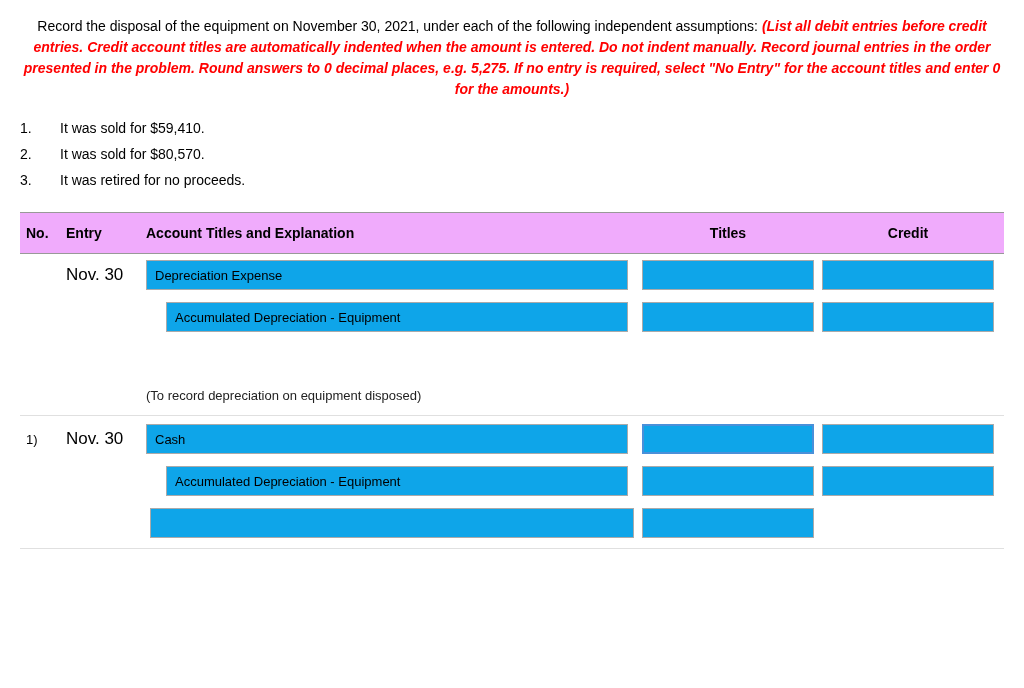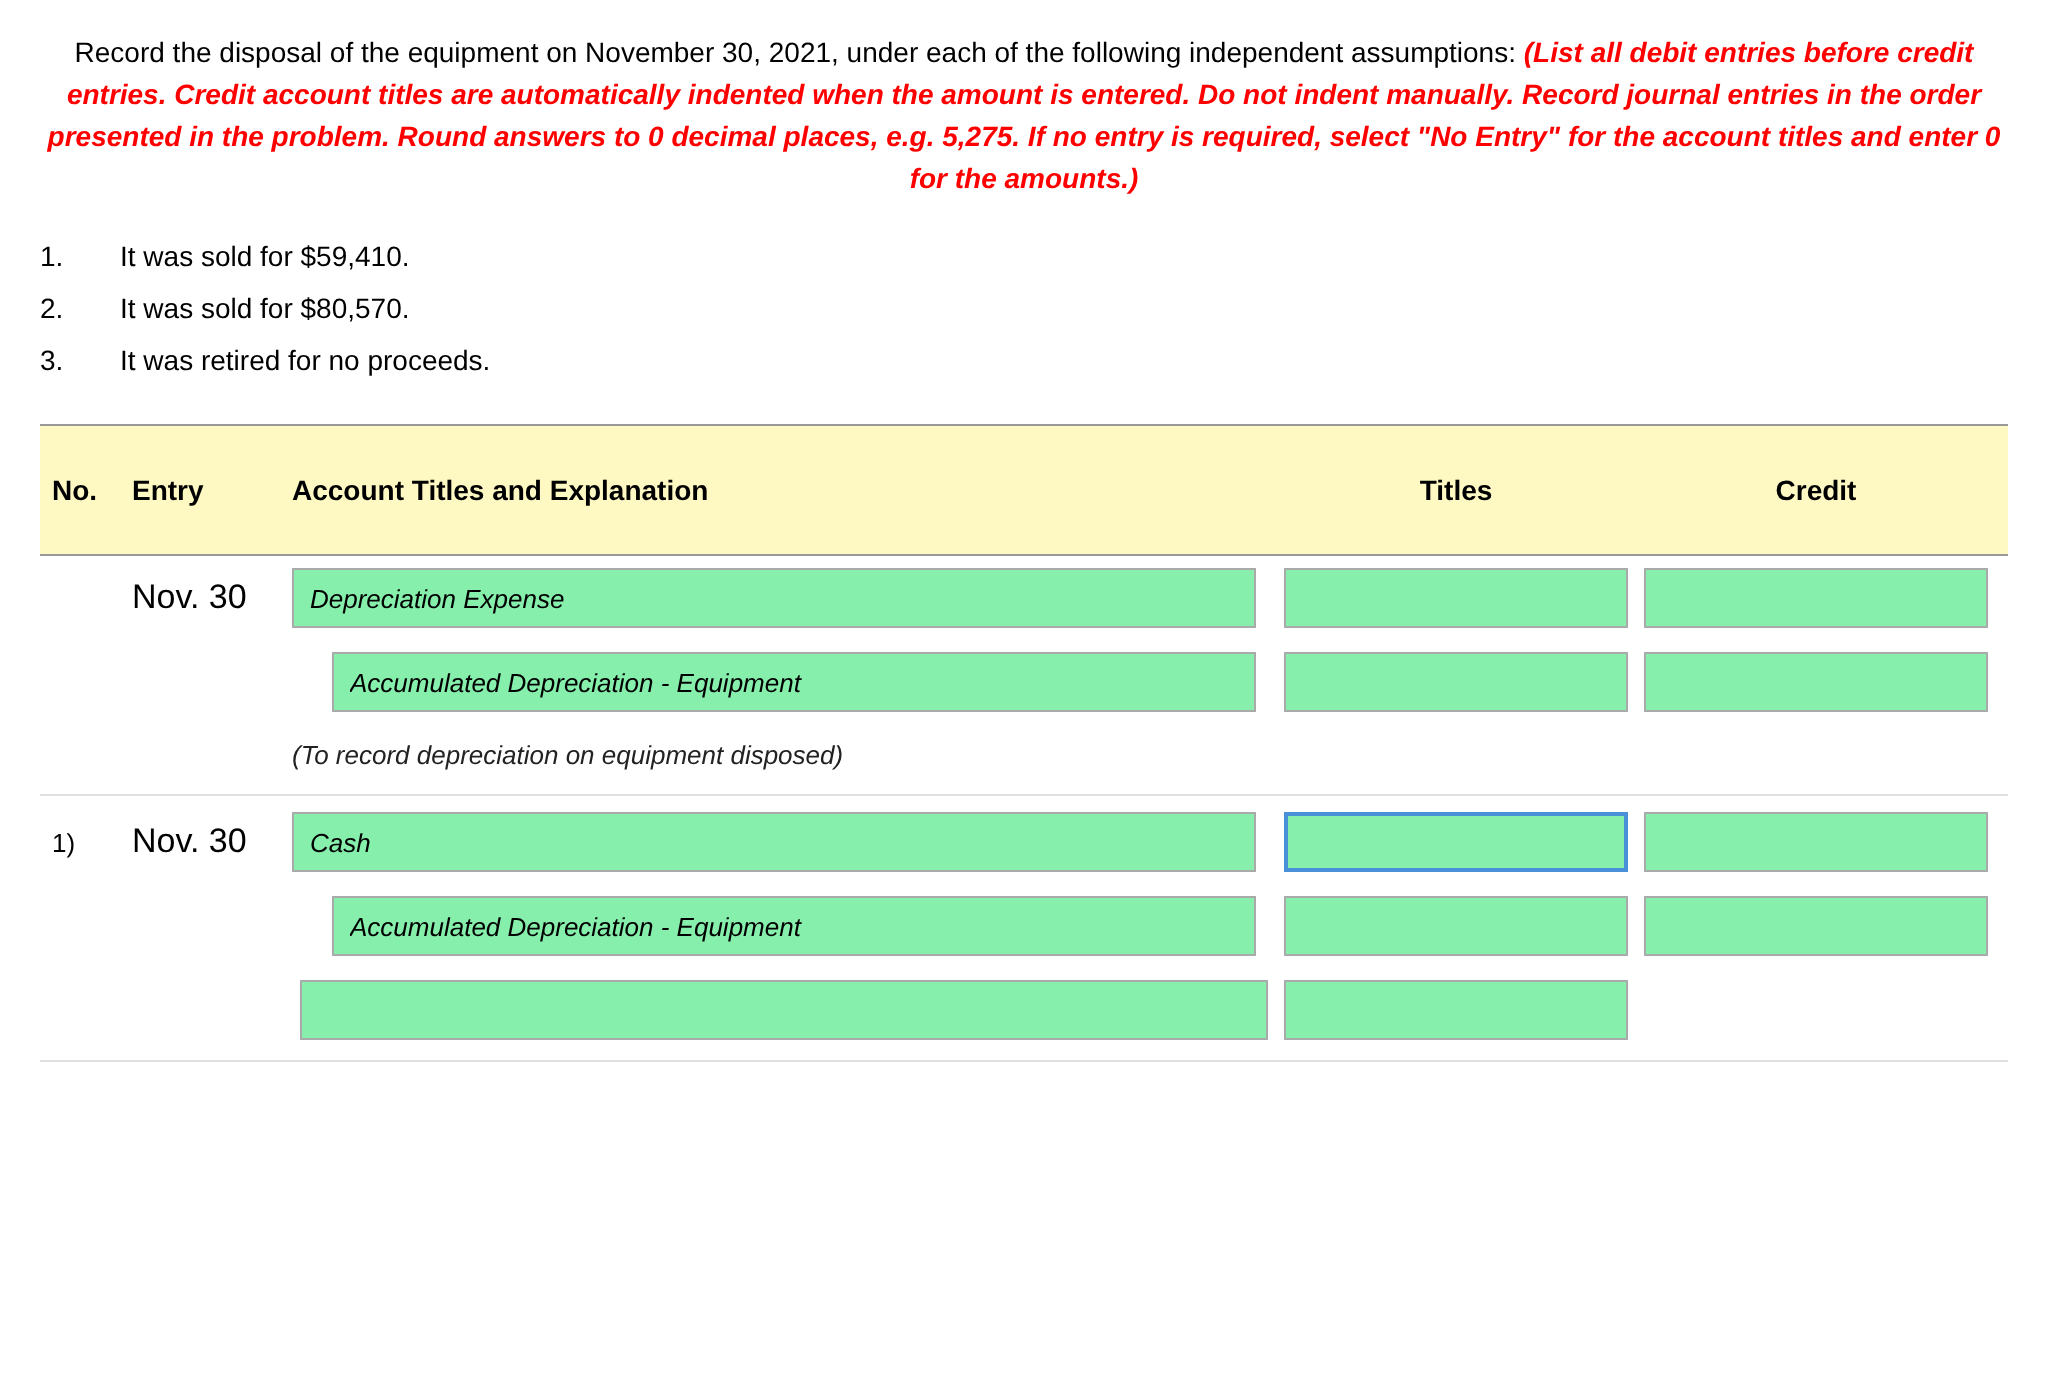--- a/index.html
+++ b/index.html
@@ -39,22 +39,22 @@
     .numbered-list li .num {
       min-width: 40px;
       font-weight: normal;
     }
     .table-section {
       width: 100%;
     }
     .table-header {
       display: grid;
       grid-template-columns: 40px 80px 1fr 180px 180px;
-      background: #fef9c3;
-      padding: 24px 6px;
+      background: #f0abfc;
+      padding: 12px 6px;
       font-weight: bold;
       border-top: 1px solid #999;
       border-bottom: 1px solid #999;
     }
     .table-header .col-no { }
     .table-header .col-date { }
     .table-header .col-account { }
     .table-header .col-debit { text-align: center; }
     .table-header .col-credit { text-align: center; }
 
@@ -84,38 +84,37 @@
     .table-row .col-credit {
       padding: 0 4px;
     }
 
     .text-input {
       width: 100%;
       height: 30px;
       border: 1px solid #aaa;
       padding: 4px 8px;
       font-size: 13px;
-      background: #86efac;
+      background: #0ea5e9;
       outline: none;
-      font-style: italic;
     }
     .text-input.active-blue {
       border: 2px solid #4a90d9;
     }
 
     .note-row {
       display: grid;
       grid-template-columns: 40px 80px 1fr 180px 180px;
       padding: 4px 6px;
     }
     .note-row .col-note {
-      font-style: italic;
       color: #222;
       font-size: 13px;
       padding: 4px 0;
+      margin-top: 42px;
     }
 
     .row-group {
       border-bottom: 1px solid #e0e0e0;
       padding-bottom: 4px;
       margin-bottom: 2px;
     }
   </style>
 </head>
 <body>

